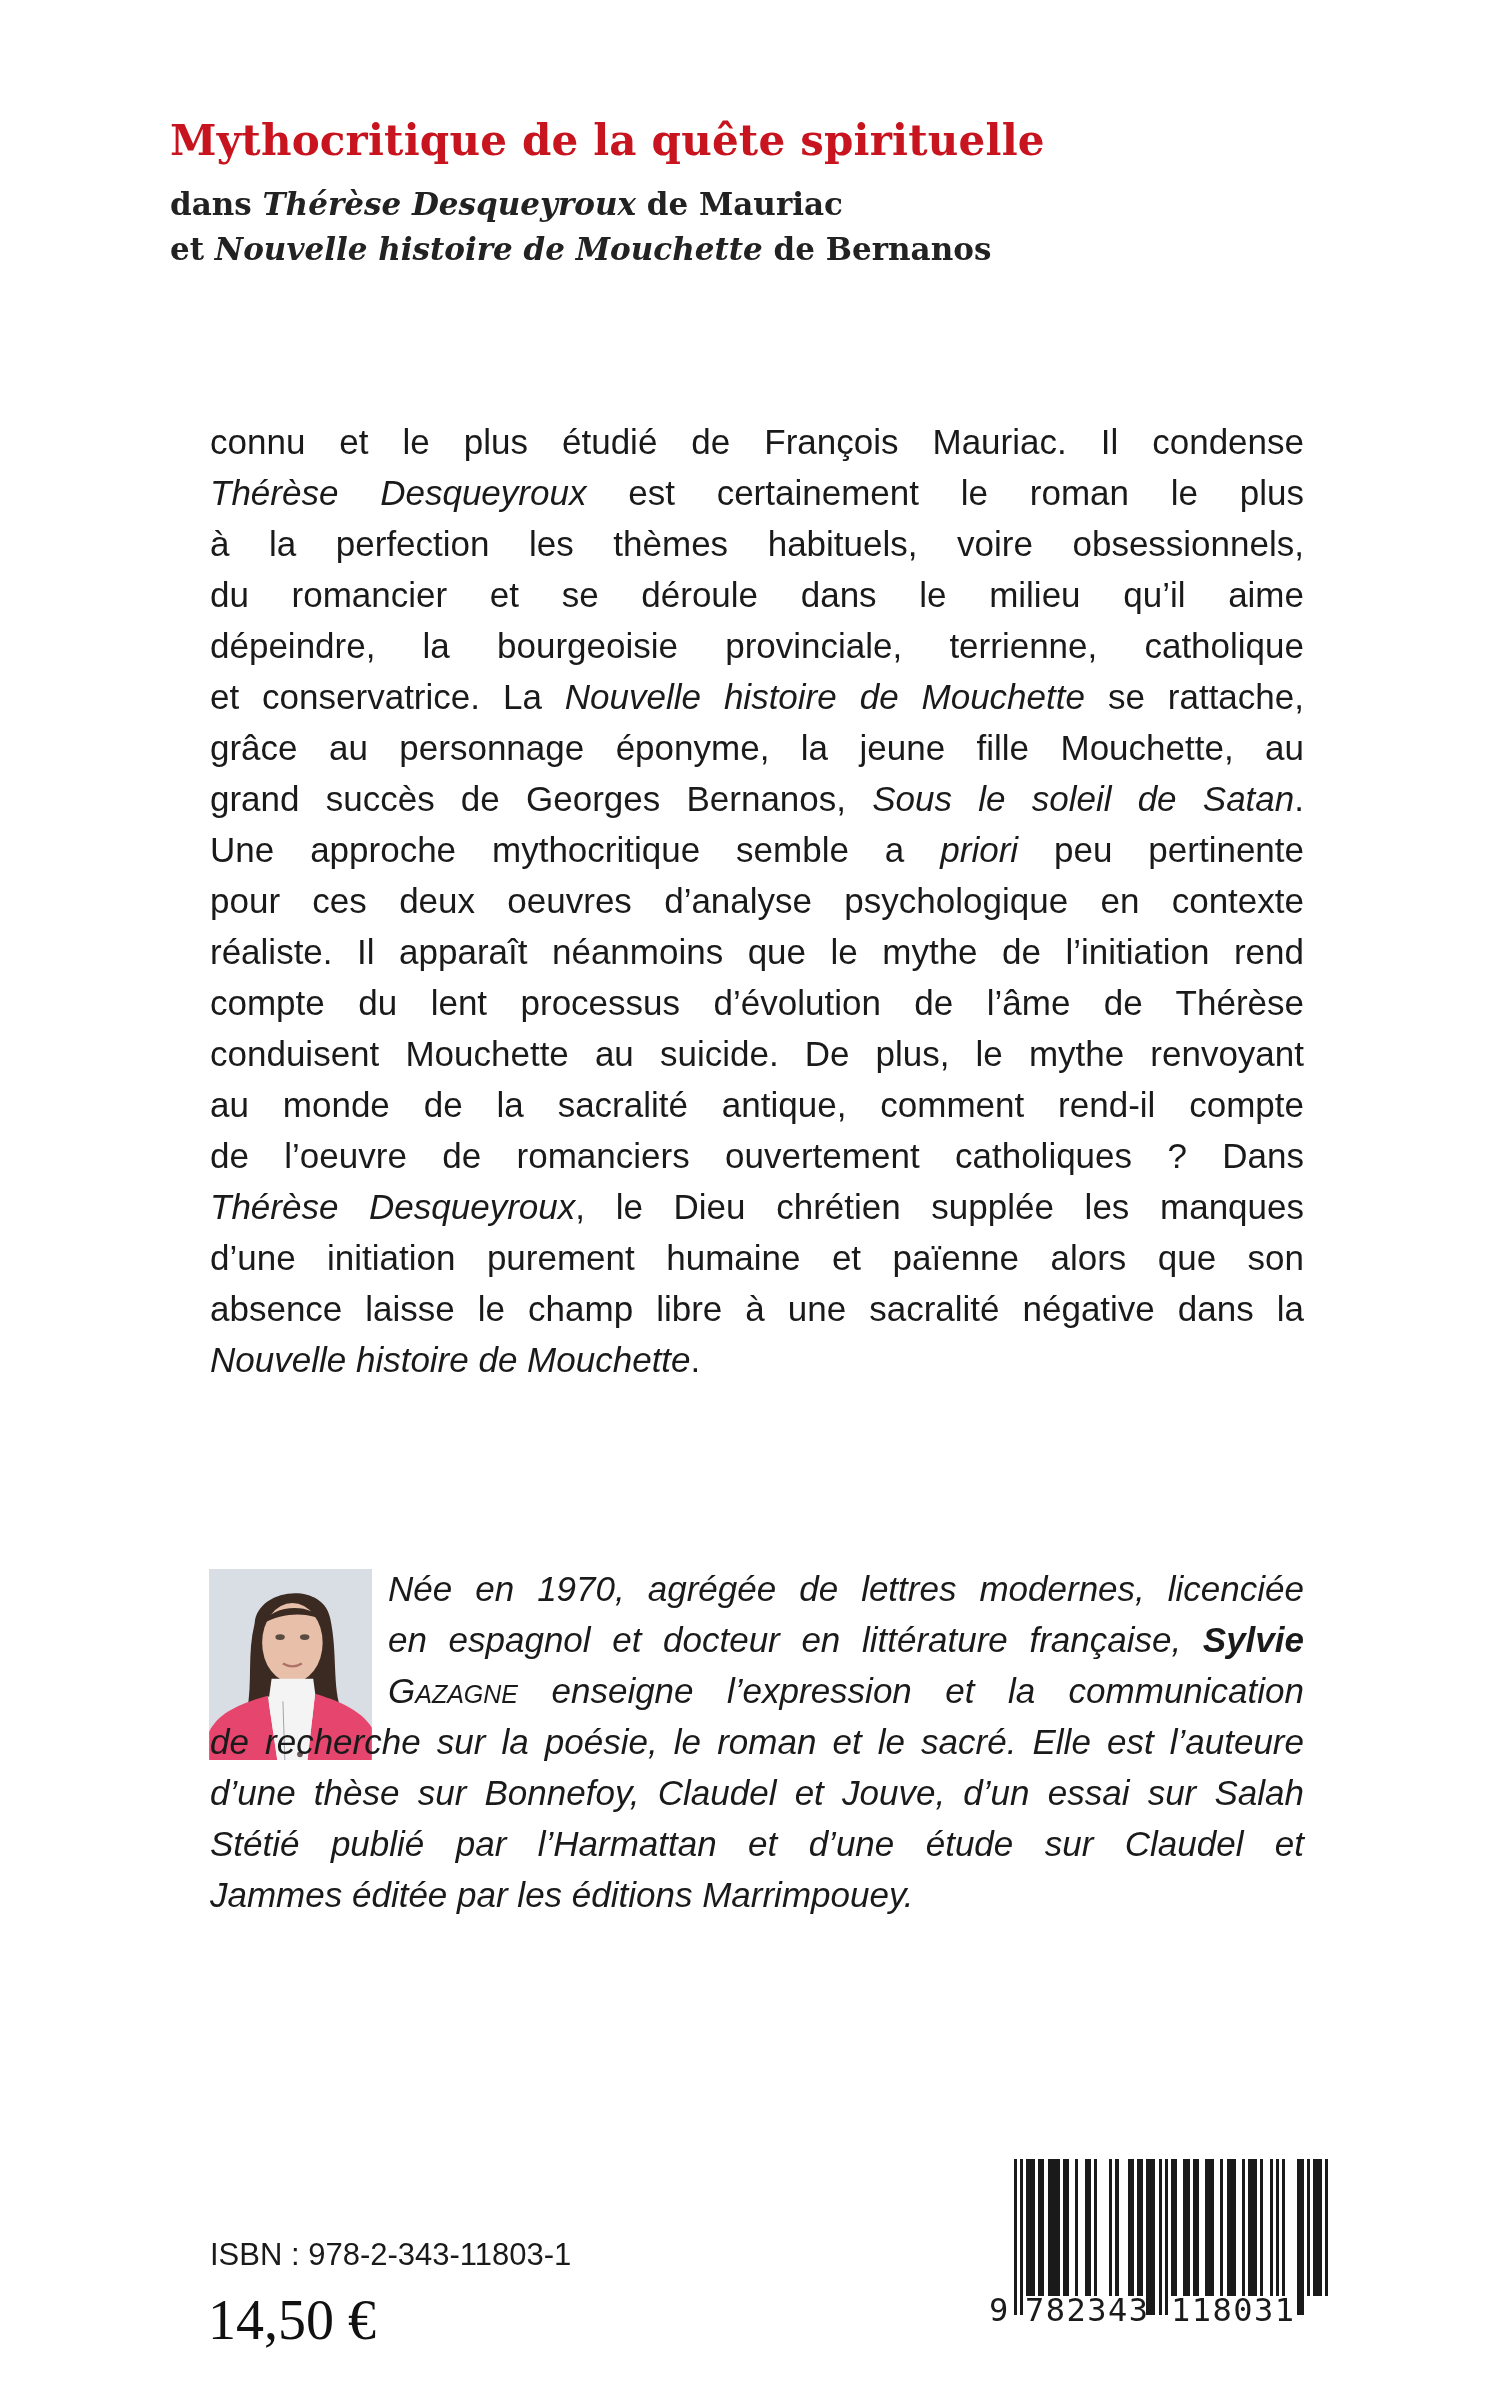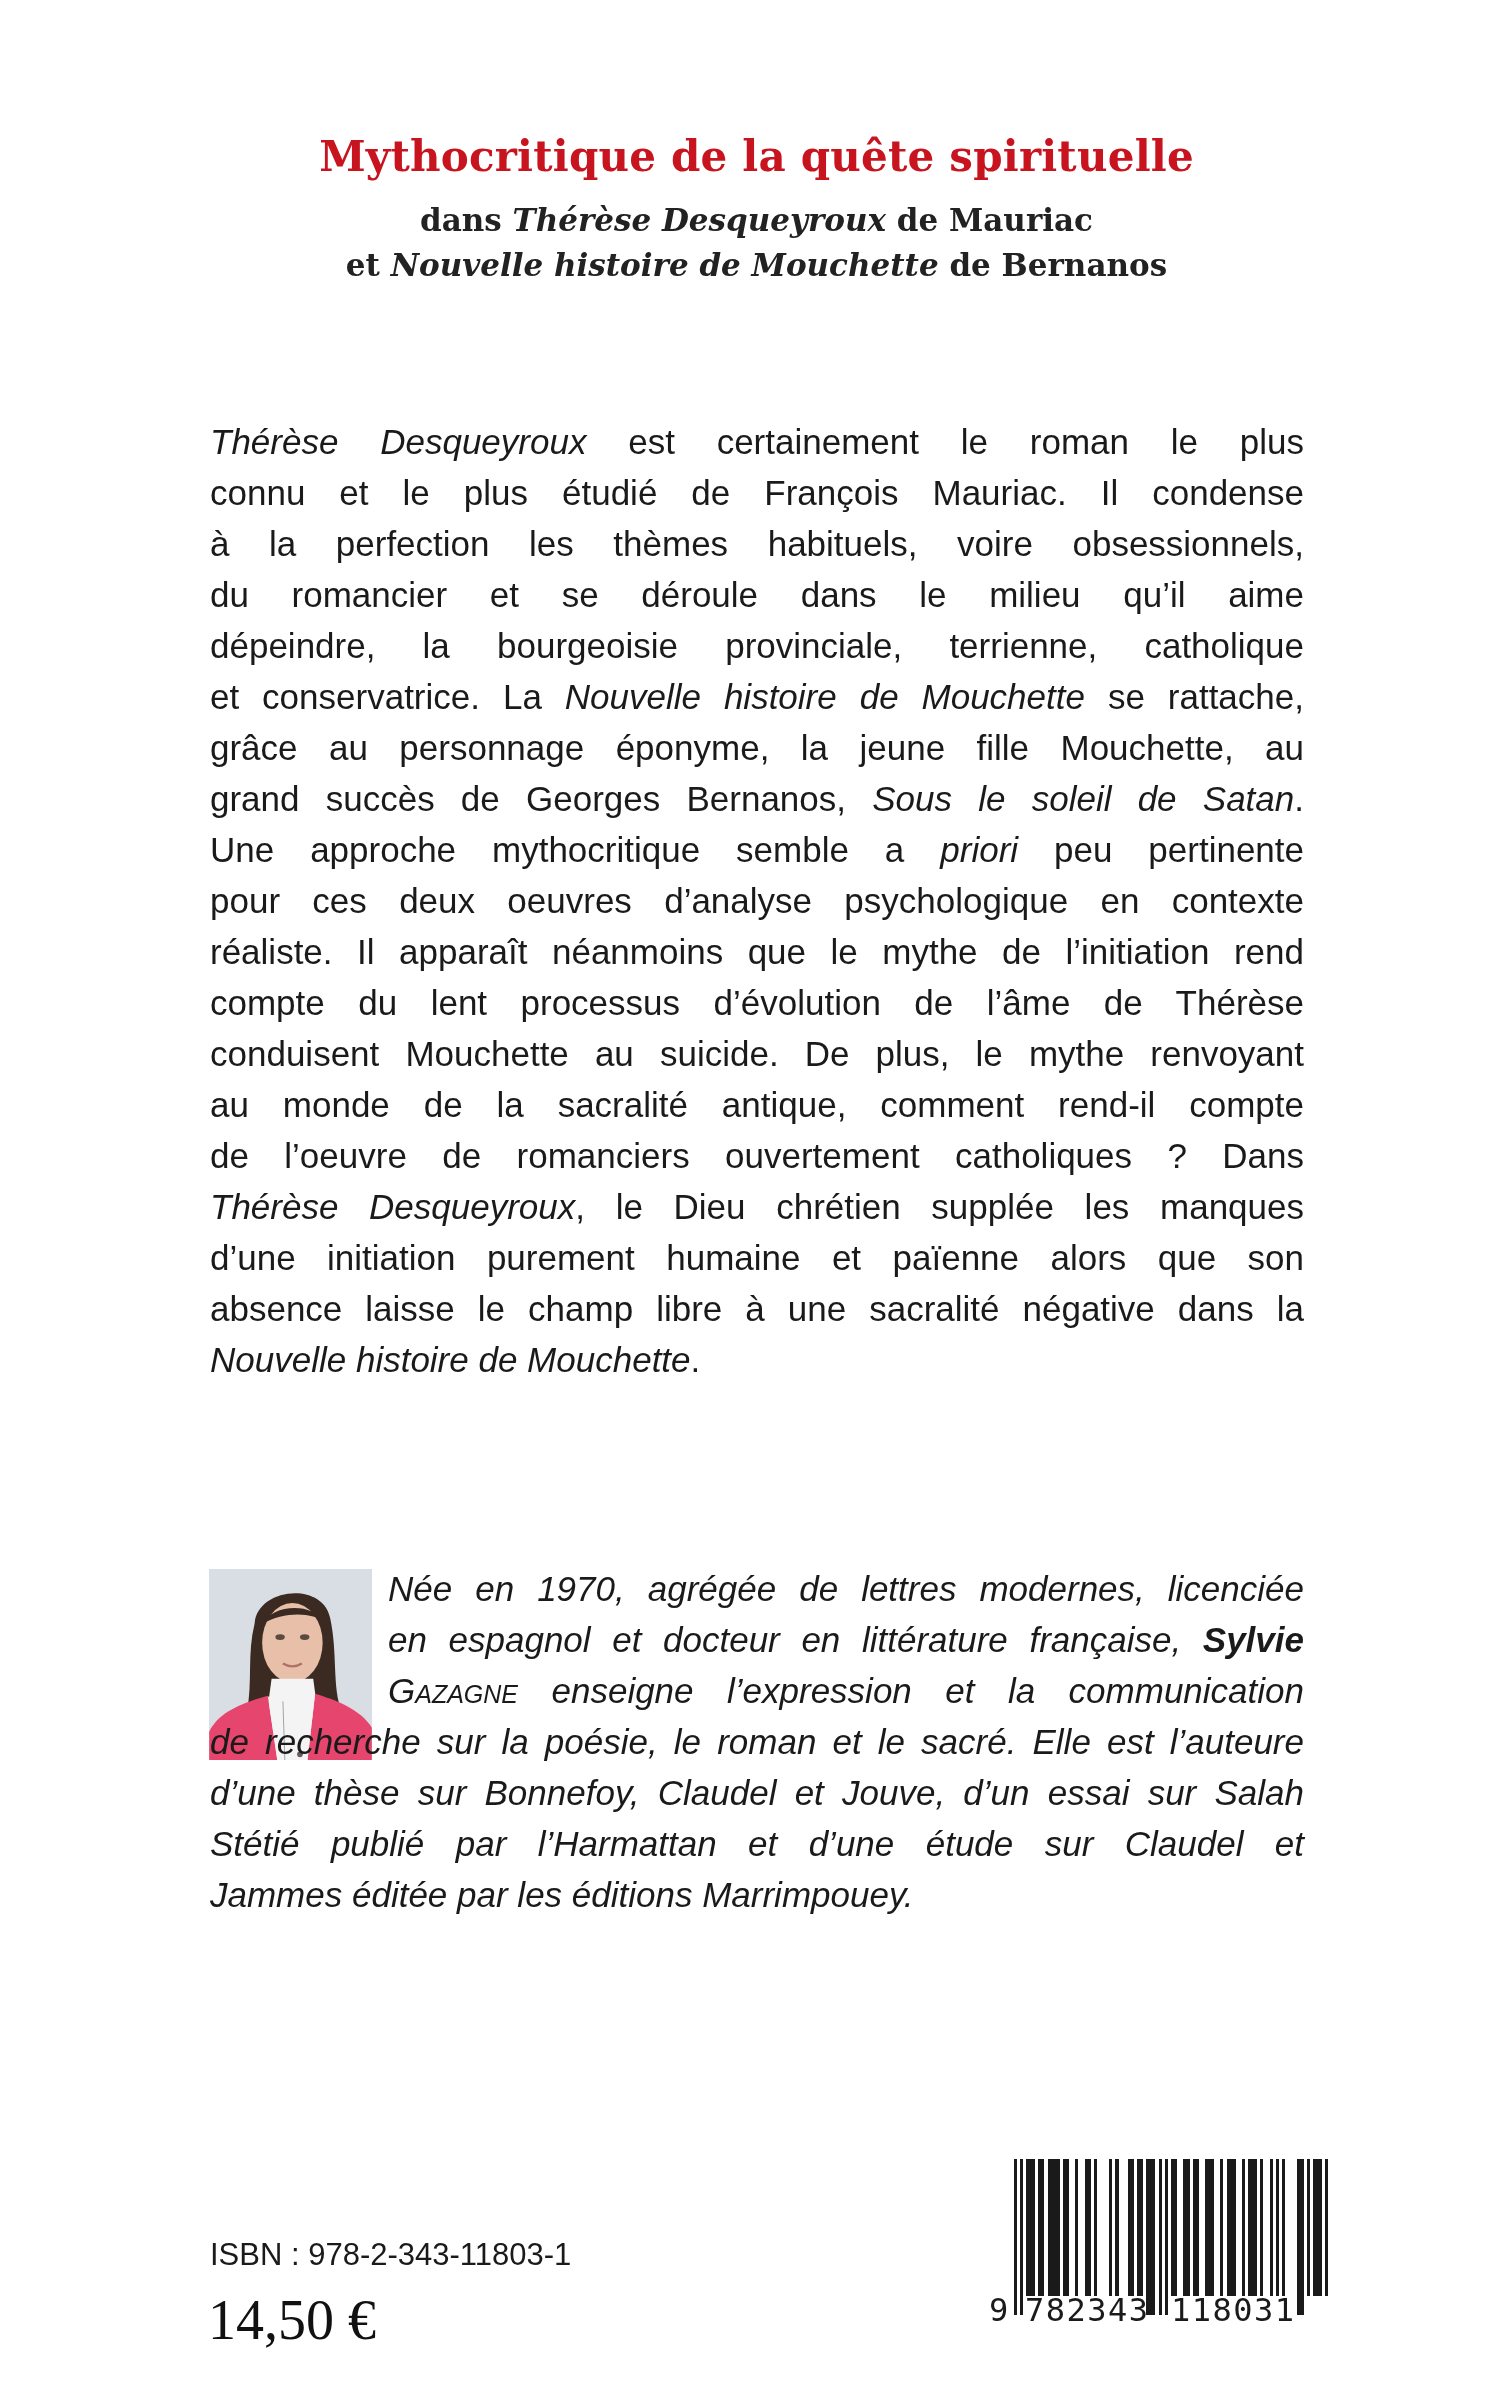--- a/index.html
+++ b/index.html
@@ -1,18 +1,18 @@
 <!DOCTYPE html>
 <html style="font-size:15px"><head>
 <meta charset="utf-8">
 <style>
   html, body { margin: 0; padding: 0; background: #ffffff; }
   body { width: 1508px; height: 2402px; position: relative; overflow: hidden; color: #1a1a1a; }
 
-  .header { position: absolute; left: 170px; width: 1173px; top: 128px; text-align: center; }
+  .header { position: absolute; left: 170px; width: 1173px; top: 112px; text-align: left; }
   .title {
     font-family: "DejaVu Serif", serif; font-weight: bold; color: #c8141e;
     font-size: 42px; letter-spacing: 0.2px; line-height: 57px; margin: 0;
   }
   .subtitle {
     font-family: "DejaVu Serif", serif; font-weight: bold; color: #222222;
     font-size: 31px; line-height: 45px; margin-top: 13.2px;
   }
   .subtitle .line { display: block; }
   .subtitle em { font-style: italic; }
@@ -67,22 +67,22 @@
 
 <header class="header">
   <h1 class="title">Mythocritique de la quête spirituelle</h1>
   <div class="subtitle">
     <span class="line"><span>dans </span><em>Thérèse Desqueyroux</em><span> de Mauriac</span></span>
     <span class="line"><span>et </span><em>Nouvelle histoire de Mouchette</em><span> de Bernanos</span></span>
   </div>
 </header>
 
 <section class="body-text">
+    <span class="jl"><span>connu et le plus étudié de François Mauriac. Il condense</span></span>
     <span class="jl"><em>Thérèse Desqueyroux</em><span> est certainement le roman le plus</span></span>
-    <span class="jl"><span>connu et le plus étudié de François Mauriac. Il condense</span></span>
     <span class="jl"><span>à la perfection les thèmes habituels, voire obsessionnels,</span></span>
     <span class="jl"><span>du romancier et se déroule dans le milieu qu’il aime</span></span>
     <span class="jl"><span>dépeindre, la bourgeoisie provinciale, terrienne, catholique</span></span>
     <span class="jl"><span>et conservatrice. La </span><em>Nouvelle histoire de Mouchette</em><span> se rattache,</span></span>
     <span class="jl"><span>grâce au personnage éponyme, la jeune fille Mouchette, au</span></span>
     <span class="jl"><span>grand succès de Georges Bernanos, </span><em>Sous le soleil de Satan</em><span>.</span></span>
     <span class="jl"><span>Une approche mythocritique semble a </span><em>priori</em><span> peu pertinente</span></span>
     <span class="jl"><span>pour ces deux oeuvres d’analyse psychologique en contexte</span></span>
     <span class="jl"><span>réaliste. Il apparaît néanmoins que le mythe de l’initiation rend</span></span>
     <span class="jl"><span>compte du lent processus d’évolution de l’âme de Thérèse</span></span>

